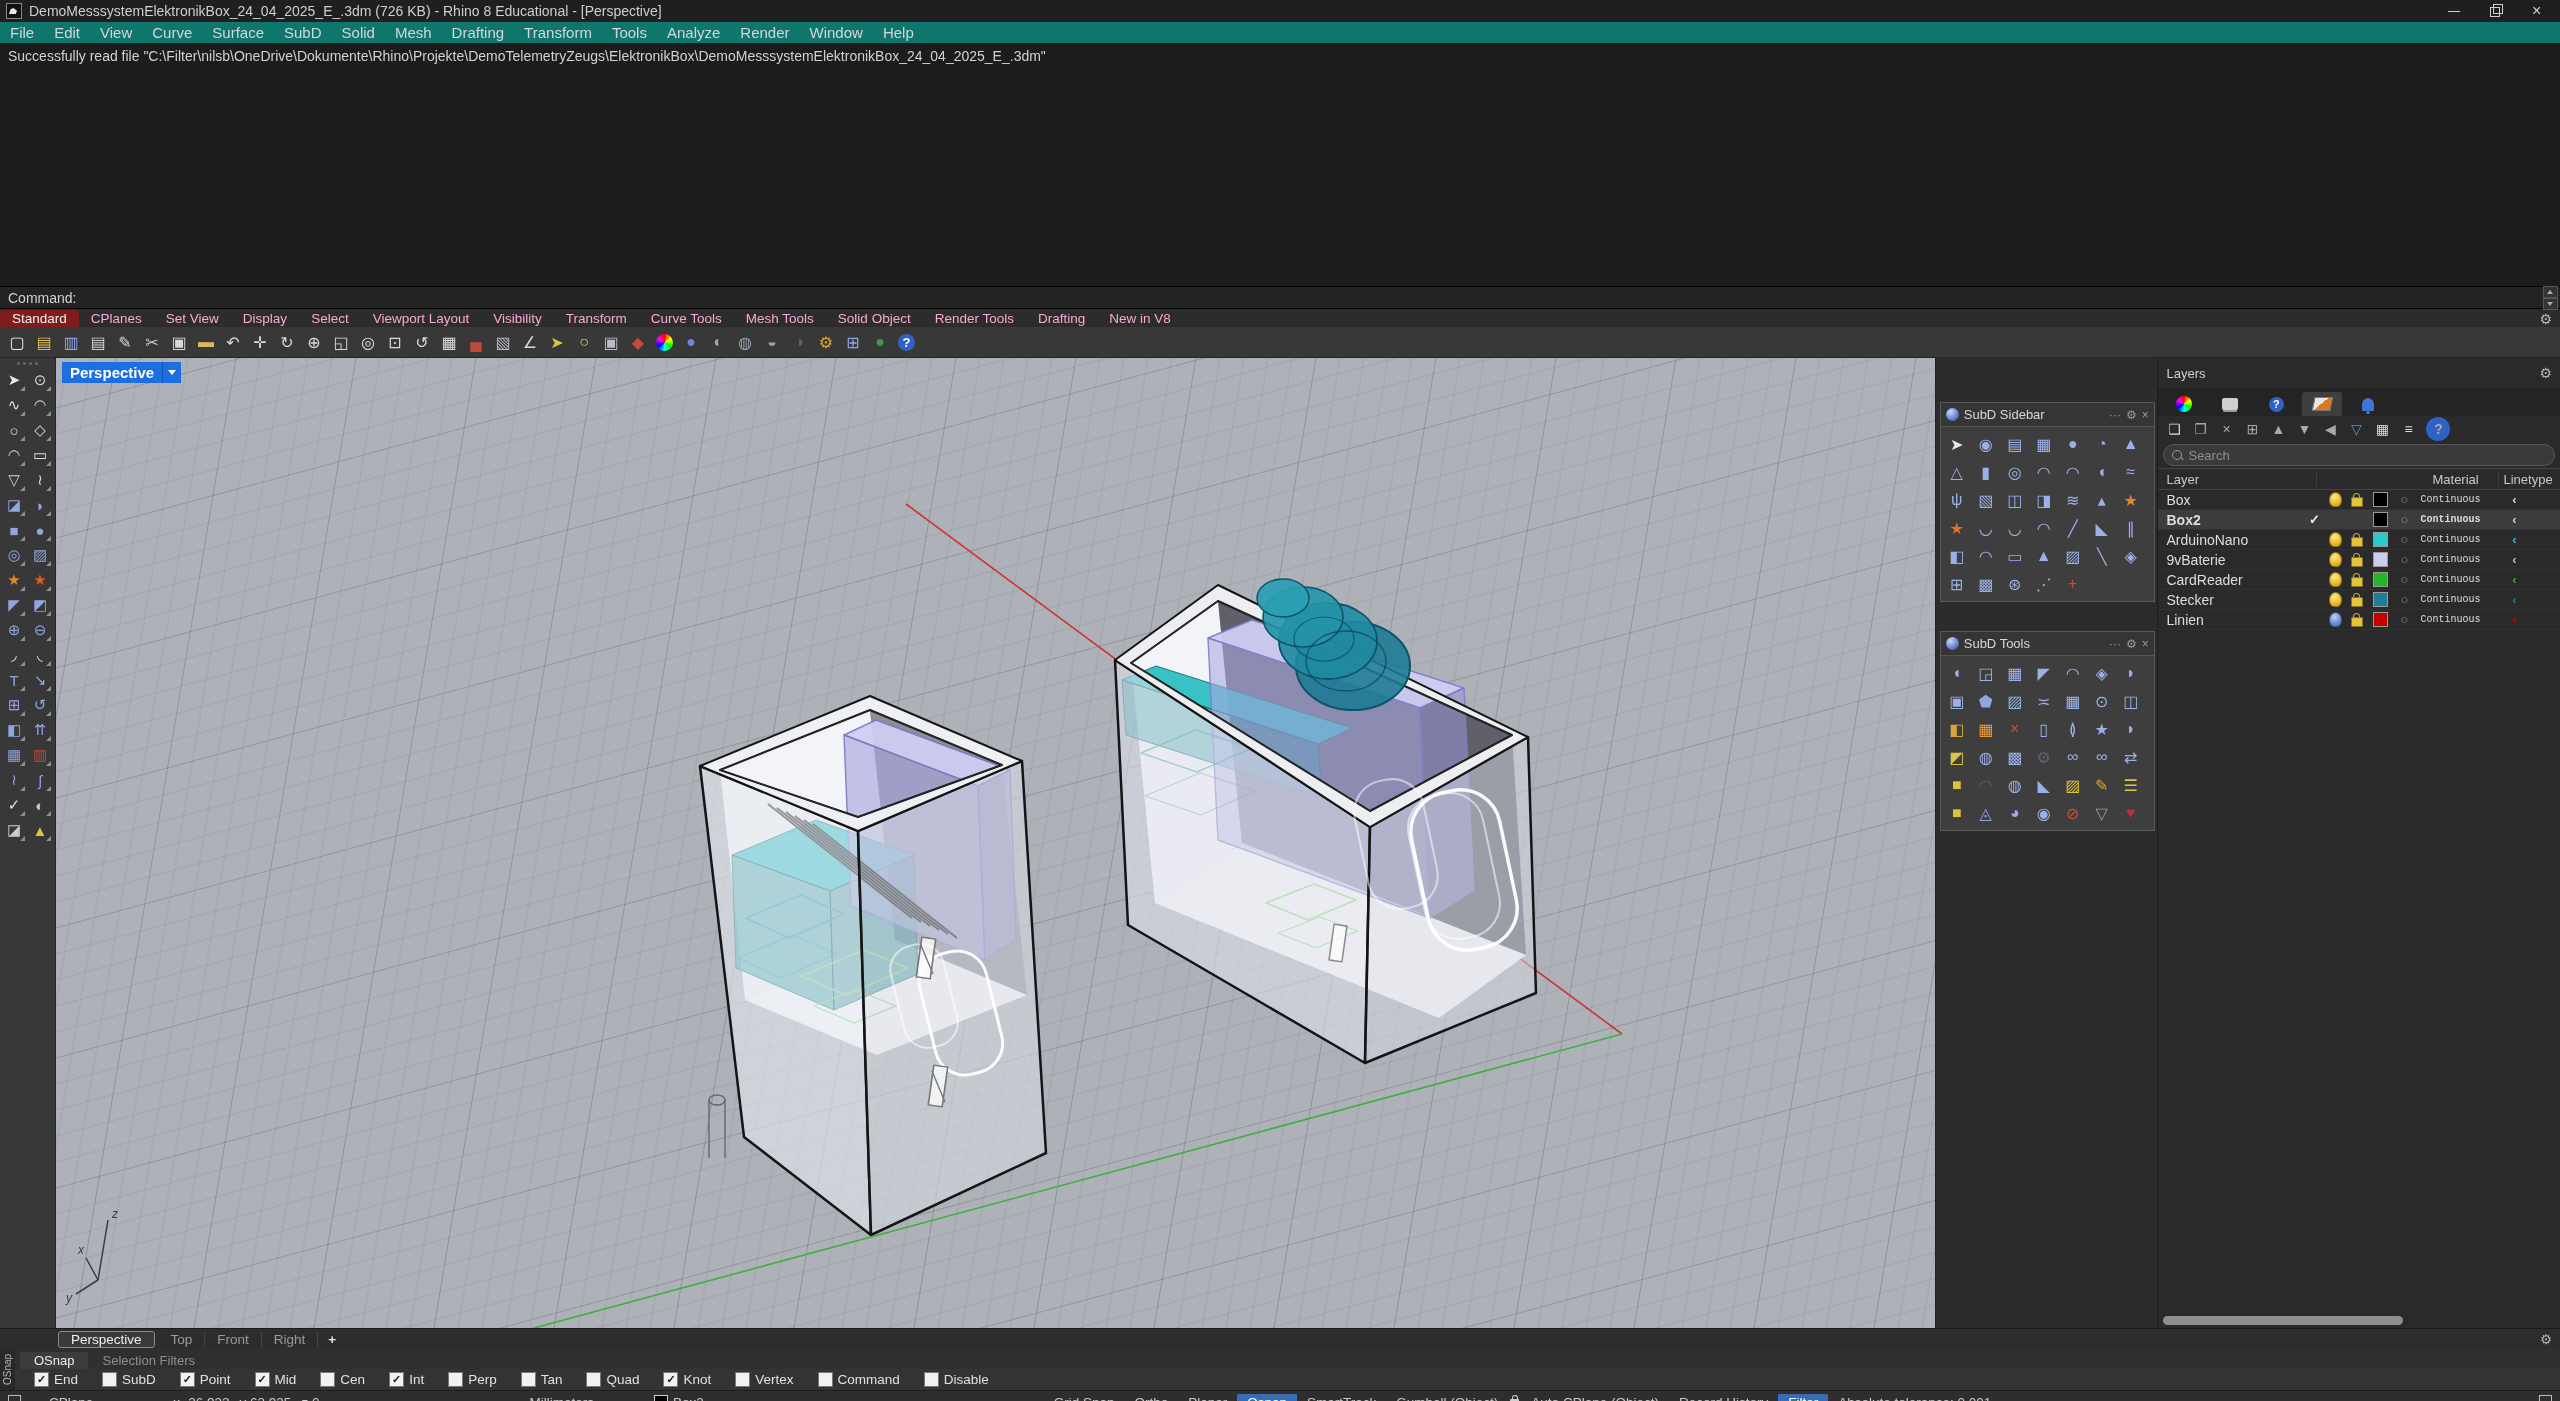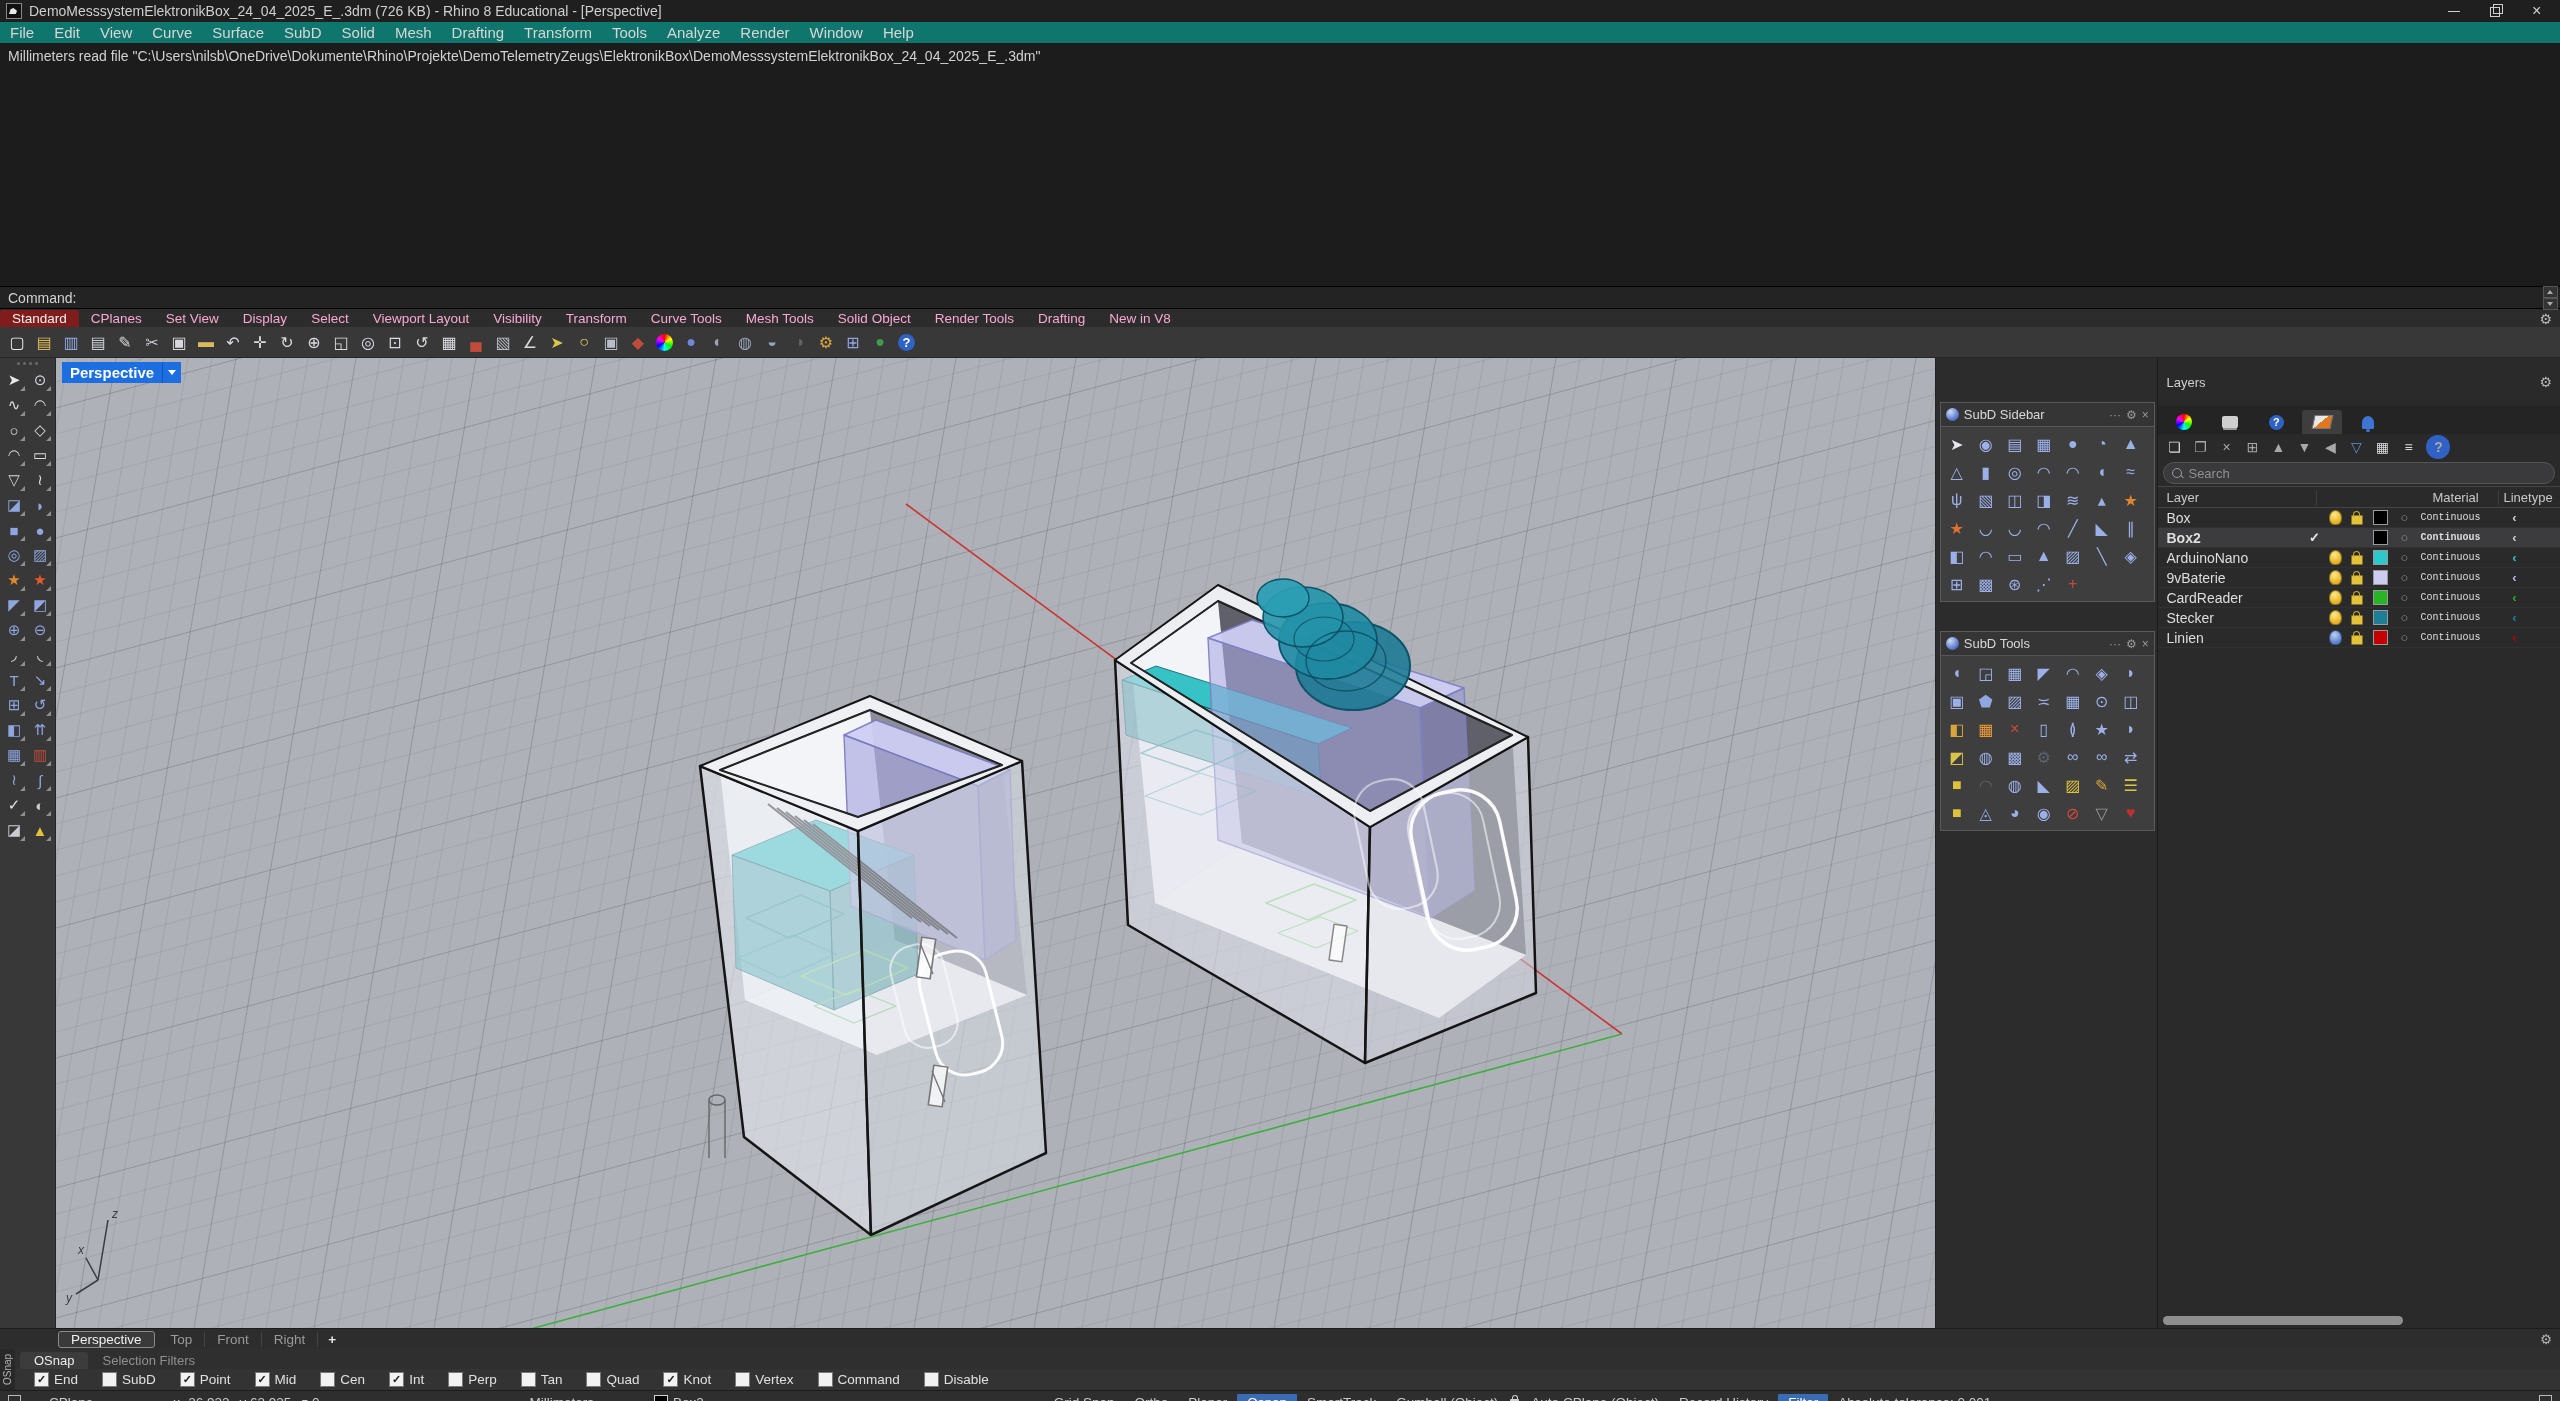--- a/index.html
+++ b/index.html
@@ -55,21 +55,21 @@
   #subdstrip{width:222px;background:#2c2c2c;position:relative;border-left:1px solid #222;}
   .fpanel{position:absolute;left:4px;width:213px;background:#3e3e3e;border:1px solid #5a5a5a;margin-top:40px;}
   .fpanel .ptitle{height:23px;background:#353535;border-bottom:1px solid #555;display:flex;align-items:center;font-size:13px;color:#d8d8d8;padding:0 5px;gap:5px;}
   .sphereic{width:13px;height:13px;border-radius:50%;background:radial-gradient(circle at 35% 30%,#cdd9f5,#5f7fd0 60%,#31478f);}
   .ptitle .spacer{flex:1;}
   .ptitle .pc{color:#9a9a9a;font-size:12px;}
   .pgrid{display:grid;grid-template-columns:repeat(7,29px);padding:3px 2px;}
   .pgrid .icn{width:28px;height:28px;font-size:16px;}
   
   #layers{width:402px;background:#2a2a2a;border-left:1px solid #1c1c1c;display:flex;flex-direction:column;position:relative;font-size:14px;}
-  #lay-title{height:22px;display:flex;align-items:center;padding:13px 8px;font-size:13px;color:#cfcfcf;}
+  #lay-title{height:22px;display:flex;align-items:center;padding:4px 8px;font-size:13px;color:#cfcfcf;}
   #lay-title .gear{margin-left:auto;color:#b5b5b5;font-size:14px;}
   #lay-tabs{height:28px;background:#242424;display:flex;align-items:flex-end;padding-left:6px;gap:6px;}
   .ltab{width:40px;height:24px;display:flex;align-items:center;justify-content:center;}
   .ltab.active{background:#3e3e3e;border-radius:3px 3px 0 0;}
   .monic{width:16px;height:12px;background:#cfcfcf;border-radius:2px;box-shadow:0 3px 0 -1px #9a9a9a;}
   .helpdot{width:15px;height:15px;border-radius:50%;background:#2f62c4;color:#fff;font-size:11px;font-weight:bold;display:flex;align-items:center;justify-content:center;}
   .layic{width:17px;height:12px;background:linear-gradient(135deg,#e8e8e8 45%,#e07820 45%);transform:skewX(-12deg);border:1px solid #777;}
   .bellic{width:12px;height:13px;background:#3f74d4;border-radius:50% 50% 12% 12%;position:relative;}
   .bellic::after{content:"";position:absolute;left:4px;bottom:-3px;width:4px;height:3px;background:#3f74d4;border-radius:50%;}
   #lay-tools{height:26px;display:flex;align-items:center;gap:2px;padding-left:4px;}
@@ -147,21 +147,21 @@
   <span>Drafting</span>
   <span>Transform</span>
   <span>Tools</span>
   <span>Analyze</span>
   <span>Render</span>
   <span>Window</span>
   <span>Help</span>
 </div>
 
 <div id="cmdhistory">
-  <div>Millimeters read file "C:\Users\nilsb\OneDrive\Dokumente\Rhino\Projekte\DemoTelemetryZeugs\ElektronikBox\DemoMesssystemElektronikBox_24_04_2025_E_.3dm"</div>
+  <div>Successfully read file "C:\Filter\nilsb\OneDrive\Dokumente\Rhino\Projekte\DemoTelemetryZeugs\ElektronikBox\DemoMesssystemElektronikBox_24_04_2025_E_.3dm"</div>
 </div>
 <div id="cmdprompt">
   <span>Command:</span>
   <span id="cmdspin">
       <b class="up"></b>
       <b class="dn"></b>
     </span>
 </div>
 
 <div id="tabrow">

